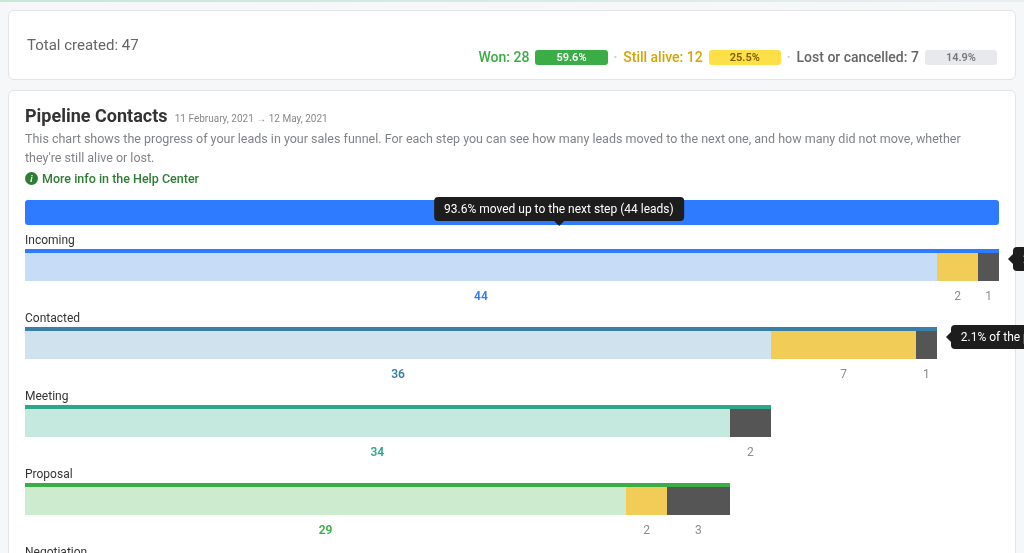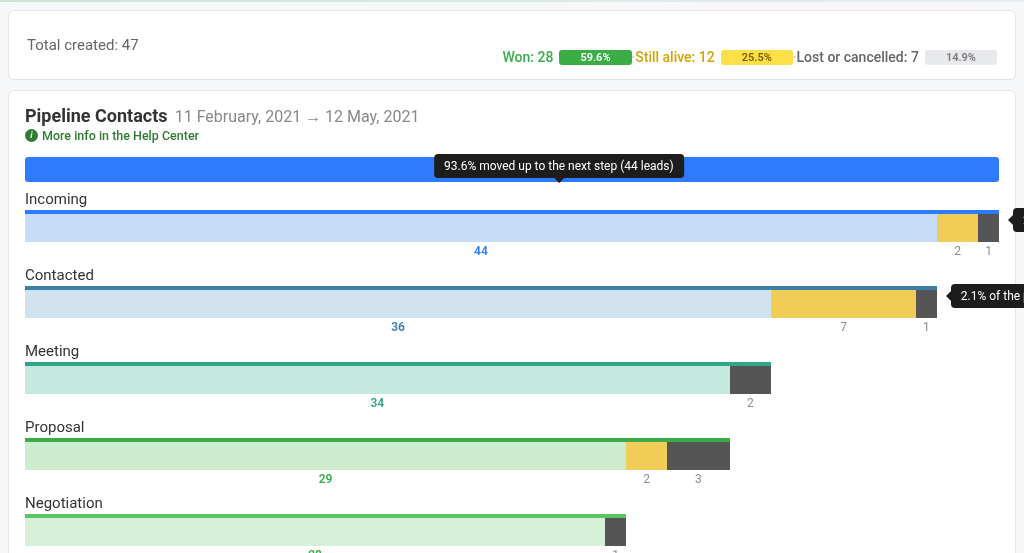--- a/index.html
+++ b/index.html
@@ -22,52 +22,52 @@
     --tooltip:#1d1d1d;
     --border:#e3e5e8;
     --link-green:#2e7d32;
   }
   html,body{margin:0;padding:0;background:var(--bg);font-family:-apple-system,BlinkMacSystemFont,"Segoe UI",Roboto,Arial,sans-serif;color:var(--text);font-size:13px;}
   .page{width:1024px;margin:0 auto;box-sizing:border-box;}
   .topline{height:2px;background:linear-gradient(to right,#c8e6d8 0%,#e8eef0 100%);}
   
   .summary{display:flex;align-items:center;background:var(--card);border:1px solid var(--border);border-radius:6px;margin:8px 8px 10px;padding:14px 18px;font-size:14px;color:#555;}
   .summary .left{flex:1;font-size:15px;color:#666;}
-  .summary .right{display:flex;align-items:center;gap:0;margin-top:24px;}
+  .summary .right{display:flex;align-items:center;gap:6px;margin-top:24px;}
   .sep{color:#cfd2d6;font-size:11px;}
   .stat{display:inline-flex;align-items:center;gap:6px;}
   .stat .label{font-weight:500;}
   .stat.green .label{color:var(--green);}
   .stat.yellow .label{color:#d6a400;}
   .stat.grey .label{color:#666;}
   .badge{display:inline-block;border-radius:3px;padding:1px 21px;font-size:11px;font-weight:600;}
   .badge.green{background:var(--green-bg);color:#fff;}
   .badge.yellow{background:#fde047;color:#7a5d00;}
   .badge.grey{background:var(--grey-badge);color:#777;}
   
   .card{background:var(--card);border:1px solid var(--border);border-radius:6px;margin:0 8px 8px;padding:14px 16px 8px;}
   .card h3{margin:0;font-size:18px;font-weight:700;display:inline;}
-  .range{color:#888;font-size:16px;margin-left:4px;}
+  .range{color:#888;font-size:10px;margin-left:4px;}
   .desc{margin:4px 0 2px;color:#808488;font-size:12.5px;line-height:1.5;}
   .help{color:var(--link-green);font-size:12.5px;text-decoration:none;display:inline-flex;align-items:center;gap:4px;font-weight:500;}
   .info-icon{display:inline-flex;width:13px;height:13px;border-radius:50%;background:var(--link-green);color:#fff;font-size:9px;font-weight:700;align-items:center;justify-content:center;font-style:italic;}
   
   .chart{margin-top:14px;}
   .created-bar{background:#2e7bff;color:#fff;text-align:center;font-size:13px;font-weight:600;border-radius:3px;padding:5px 0;position:relative;}
   .created-bar .spark{margin-right:5px;}
   .stage{position:relative;margin-top:8px;}
-  .stage-label{font-size:15px;color:#333;margin:4px 0 2px;}
+  .stage-label{font-size:12px;color:#333;margin:4px 0 2px;}
   .bar-wrap{position:relative;height:32px;}
   .bar-top{height:4px;display:flex;width:100%;}
   .bar-body{height:28px;display:flex;width:100%;font-size:12px;}
   .seg-top{height:100%;}
   .seg{height:100%;display:flex;align-items:center;justify-content:center;color:#fff;font-weight:600;}
   
   .below{display:flex;font-size:12px;color:#8a8d91;}
-  .below div{display:flex;justify-content:center;align-items:flex-start;padding-top:2px;}
+  .below div{display:flex;justify-content:center;align-items:flex-start;padding-top:8px;}
   .lost-callout{position:absolute;top:-2px;background:var(--tooltip);color:#fff;font-size:12px;padding:5px 10px;border-radius:4px;white-space:nowrap;}
   .lost-callout::before{content:"";position:absolute;left:-5px;top:50%;transform:translateY(-50%);border:5px solid transparent;border-right-color:var(--tooltip);border-left:0;}
   .main-tooltip{position:absolute;background:var(--tooltip);color:#fff;font-size:12px;padding:5px 10px;border-radius:4px;white-space:nowrap;z-index:5;}
   .main-tooltip::after{content:"";position:absolute;left:50%;bottom:-5px;transform:translateX(-50%);border:5px solid transparent;border-top-color:var(--tooltip);border-bottom:0;}
 </style>
 </head>
 <body>
 <div class="page">
 <div class="topline"></div>
 
@@ -93,20 +93,21 @@
   </div>
 </div>
 
 <div class="card">
   <div>
     <h3>Pipeline Contacts</h3>
     <span class="range">
       <span>11 February, 2021</span> → <span>12 May, 2021</span>
     </span>
   </div>
+  <p class="desc">This chart shows the progress of your leads in your sales funnel. For each step you can see how many leads moved to the next one, and how many did not move, whether they're still alive or lost.</p>
   <a class="help" href="#">
     <span class="info-icon">i</span>
     <span>More info in the Help Center</span>
   </a>
 
   <div class="chart" id="chart">
 
     <div class="created-bar">
       <span class="spark">✧</span><span>47 leads created</span>
     </div>

